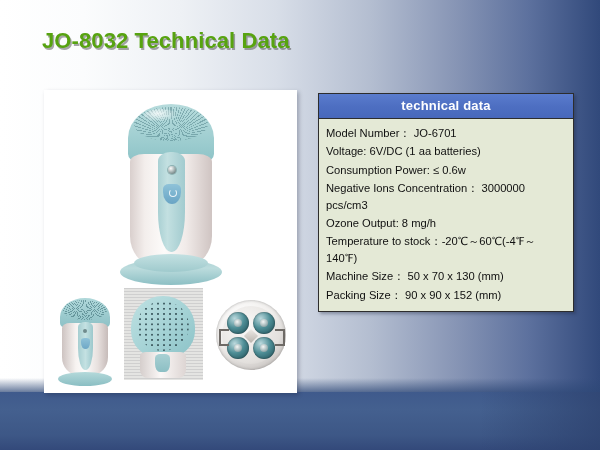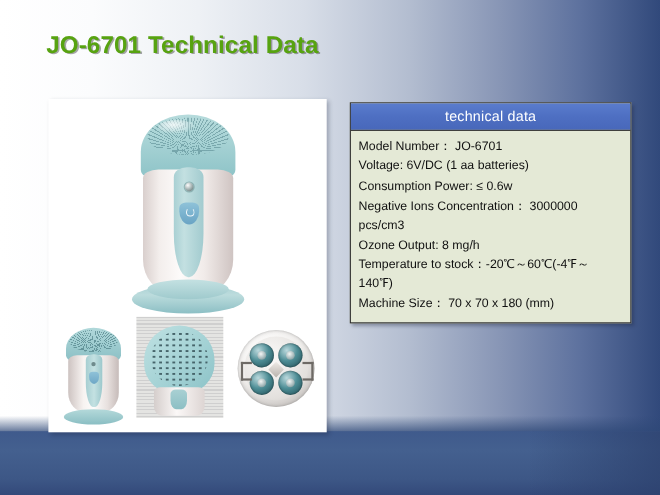--- a/index.html
+++ b/index.html
@@ -284,21 +284,21 @@
     border: 1.5px solid #2d2d2d;
     background: #e4e9d6;
     box-sizing: border-box;
     box-shadow: 2px 2px 3px rgba(25,35,60,0.35);
   }
   #spec-header {
     background: linear-gradient(to bottom, #5a7ccd 0%, #4e6fc2 50%, #4868bb 100%);
     border-bottom: 1.5px solid #2d2d2d;
     color: #ffffff;
     font-size: 13px;
-    font-weight: normal;
+    font-weight: bold;
     text-align: center;
     padding: 4px 0 5px 0;
     letter-spacing: 0.2px;
   }
   #spec-body {
     padding: 5px 7px 7px 7px;
   }
   .spec-row {
     font-size: 11.2px;
     color: #101010;
@@ -306,21 +306,21 @@
     padding: 1px 0;
   }
 </style>
 </head>
 <body>
 
 <div id="slide">
 
   <div id="bottom-band"></div>
 
-  <div id="title">JO-6701 Technical Data</div>
+  <div id="title">JO-8032 Technical Data</div>
 
   <div id="image-panel">
 
     <div id="hero">
       <div class="hero-cap">
         <div class="hero-cap-grille"></div>
         <div class="hero-cap-shine"></div>
       </div>
       <div class="hero-body"></div>
       <div class="hero-panel"></div>
@@ -365,17 +365,18 @@
 
   <div id="spec-table">
     <div id="spec-header">technical data</div>
     <div id="spec-body">
       <div class="spec-row">Model Number：  JO-6701</div>
       <div class="spec-row">Voltage: 6V/DC (1 aa batteries)</div>
       <div class="spec-row">Consumption Power: ≤ 0.6w</div>
       <div class="spec-row">Negative Ions Concentration：  3000000 pcs/cm3</div>
       <div class="spec-row">Ozone Output:     8 mg/h</div>
       <div class="spec-row">Temperature to stock：-20℃～60℃(-4℉～140℉)</div>
-      <div class="spec-row">Machine Size：   70 x 70 x 180 (mm)</div>
+      <div class="spec-row">Machine Size：   50 x 70 x 130 (mm)</div>
+      <div class="spec-row">Packing Size：   90 x 90 x 152 (mm)</div>
     </div>
   </div>
 
 </div>
 
 </body></html>

